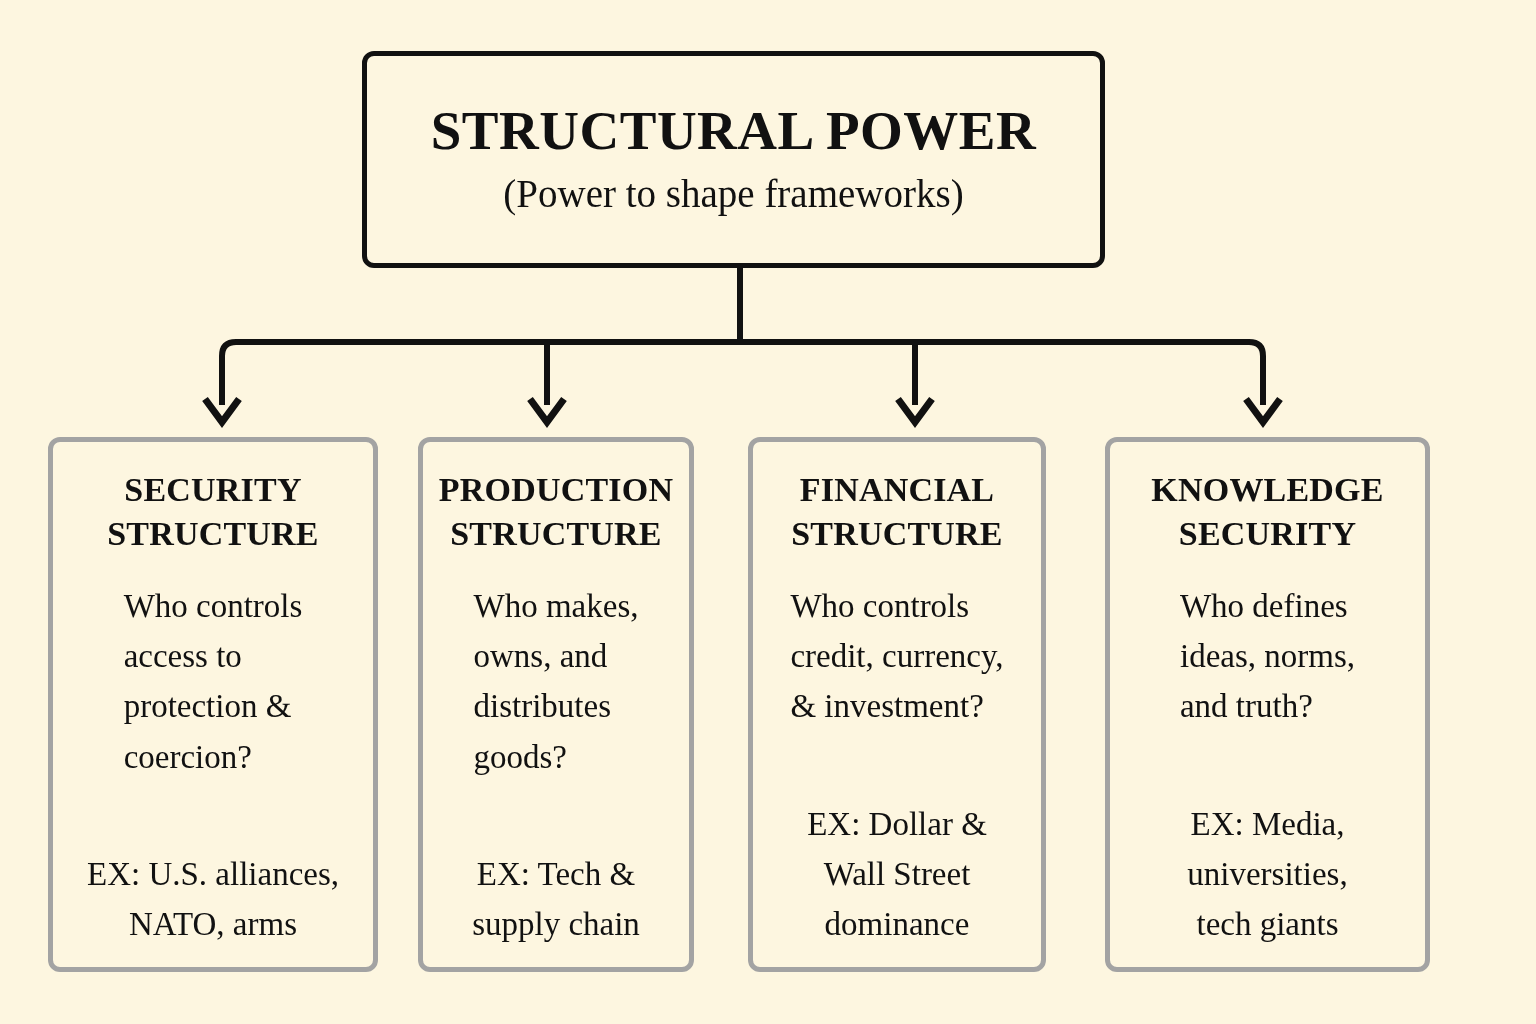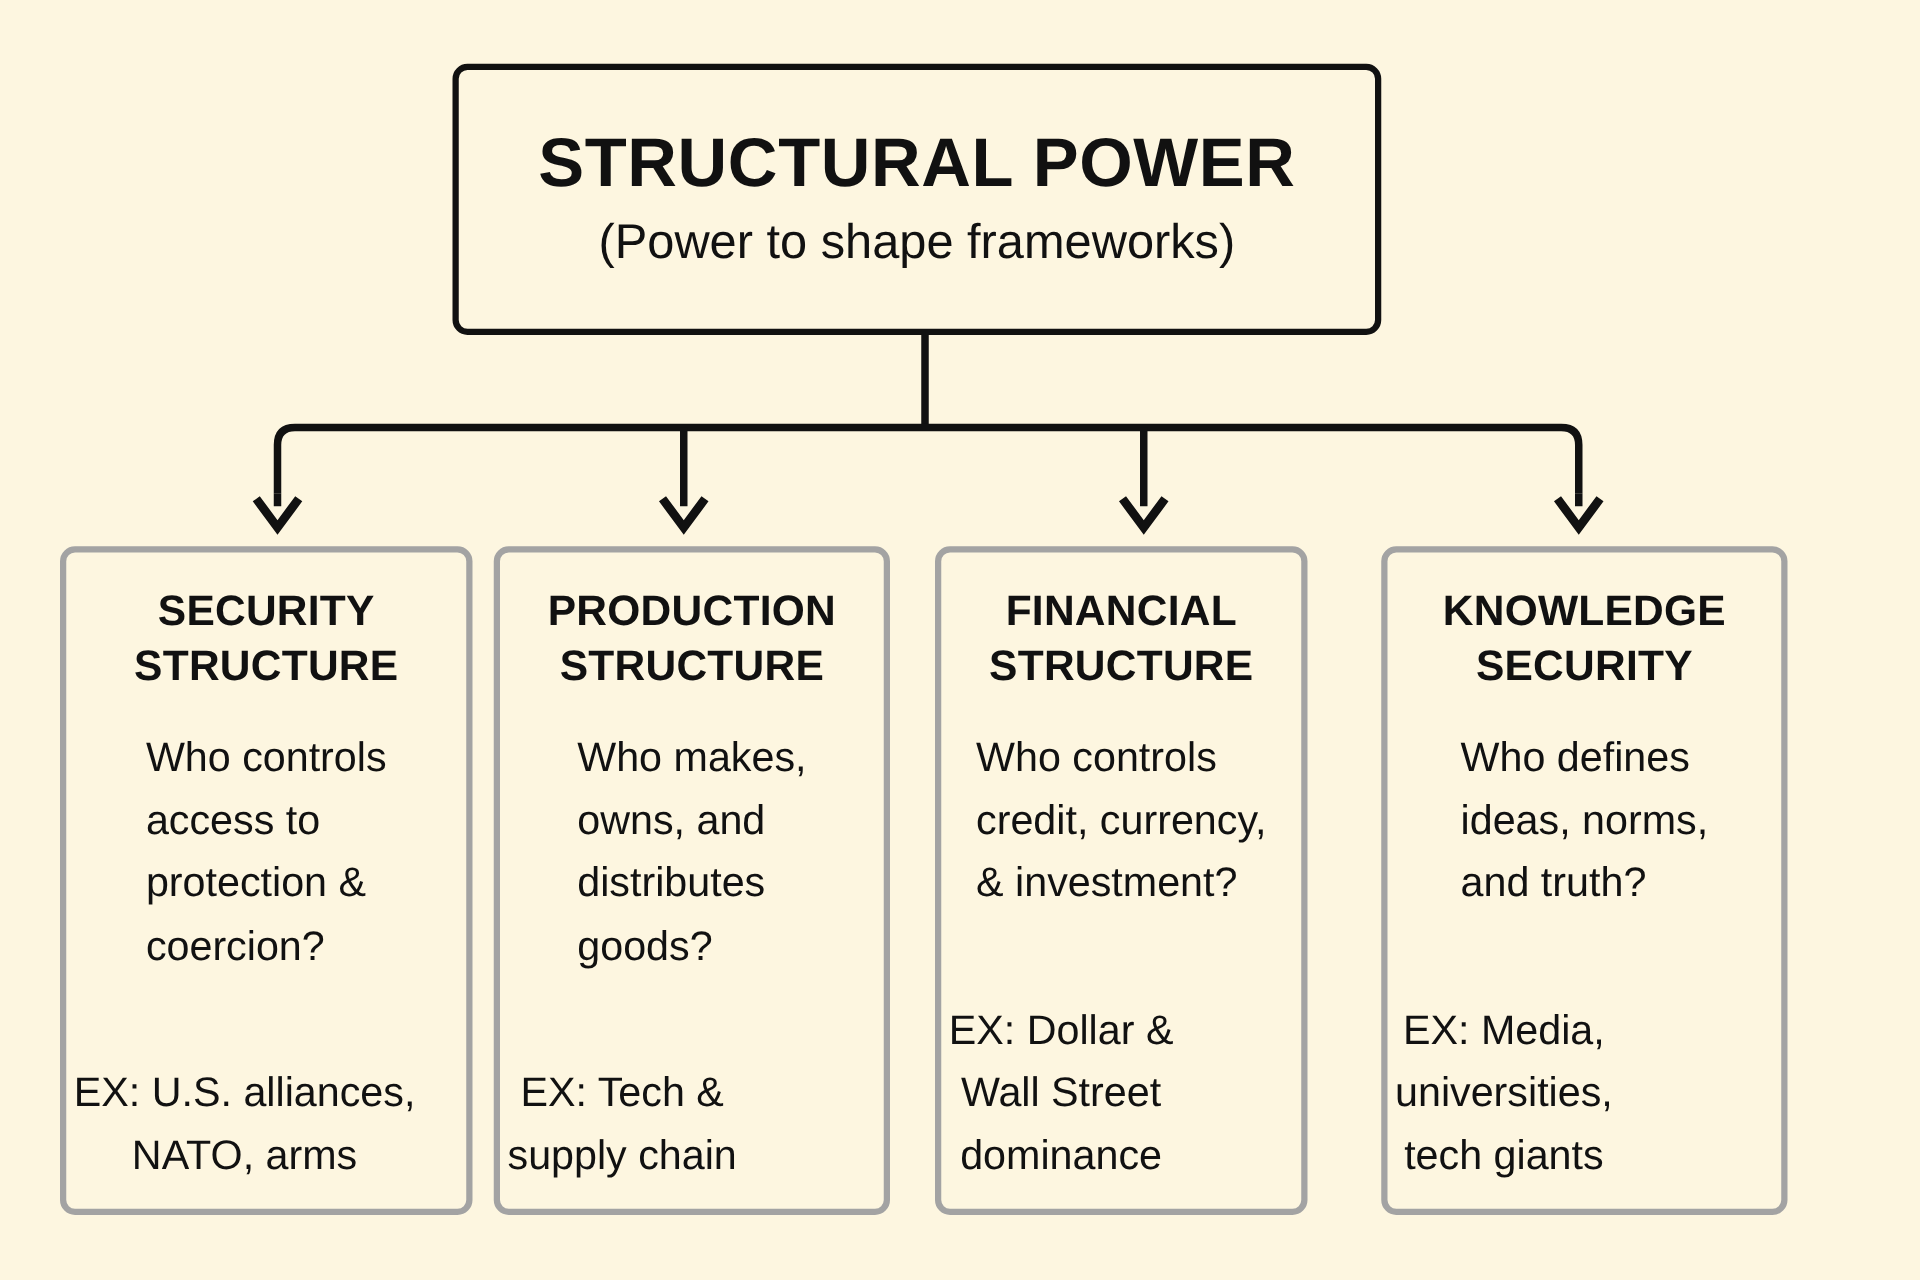--- a/index.html
+++ b/index.html
@@ -11,20 +11,21 @@
     height: 1024px;
     background: #FDF6E0;
     font-family: "Liberation Sans", sans-serif;
     color: #111111;
     overflow: hidden;
   }
   #stage {
     position: relative;
     width: 1536px;
     height: 1024px;
+    font-family: Liberation Serif, serif;
   }
 
   
   #connectors {
     position: absolute;
     left: 0;
     top: 0;
     width: 1536px;
     height: 1024px;
   }
@@ -97,20 +98,21 @@
     font-weight: normal;
     line-height: 1.52;
     text-align: center;
     white-space: pre-line;
   }
   
   .spacer { flex: 1 1 auto; }
   .example-wrap {
     width: 100%;
     display: flex;
+    justify-content: center;
     padding-bottom: 18px;
   }
   
   .child-example.wide { white-space: pre; }
 </style>
 </head>
 <body>
 
 <div id="stage">
 
@@ -143,21 +145,21 @@
 access to
 protection &amp;
 coercion?</div>
     <div class="spacer"></div>
     <div class="example-wrap">
       <div class="child-example wide">EX: U.S. alliances,
 NATO, arms</div>
     </div>
   </div>
 
-  <div class="child-box" style="left:395px; width:317px;">
+  <div class="child-box" style="left:418px; width:276px;">
     <div class="child-title">PRODUCTION
 STRUCTURE</div>
     <div class="child-question">Who makes,
 owns, and
 distributes
 goods?</div>
     <div class="spacer"></div>
     <div class="example-wrap">
       <div class="child-example">EX: Tech &amp;
 supply chain</div>

